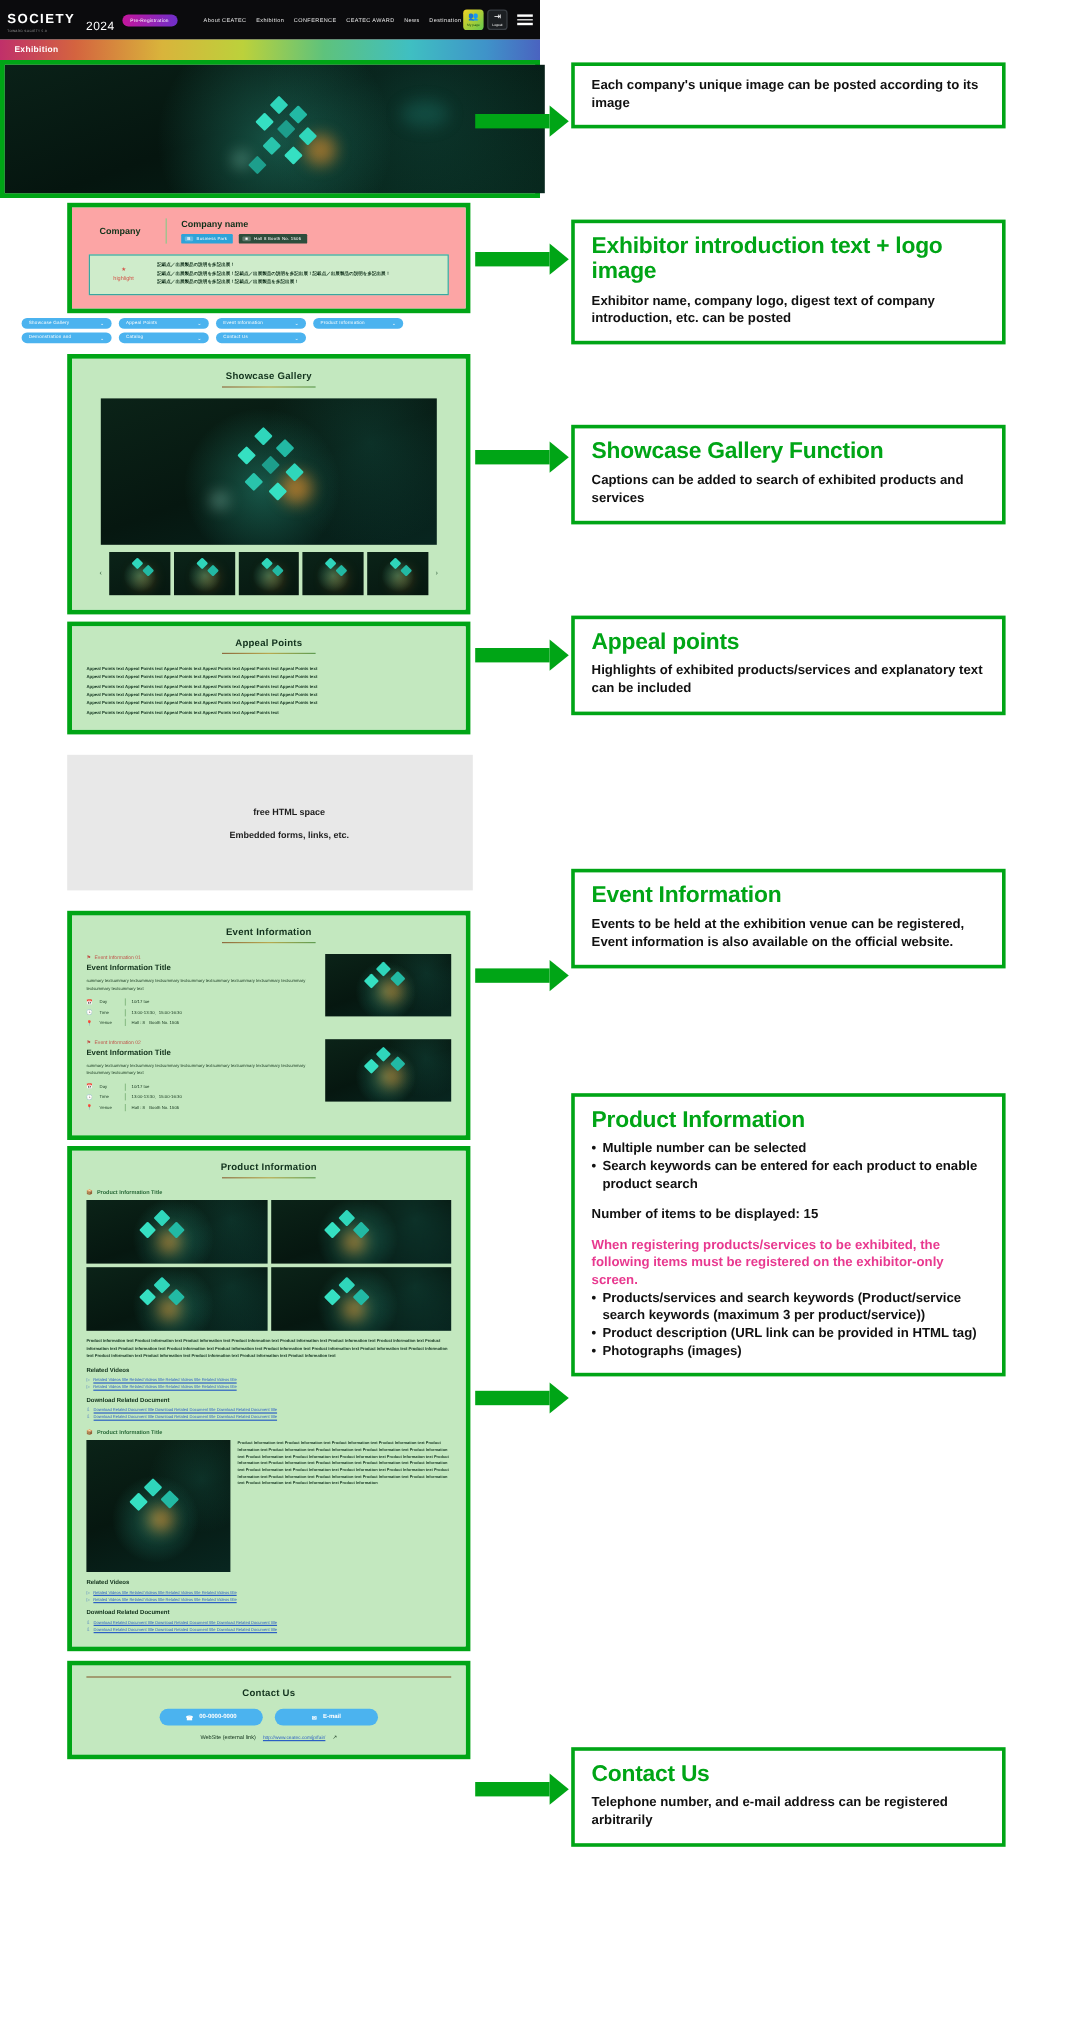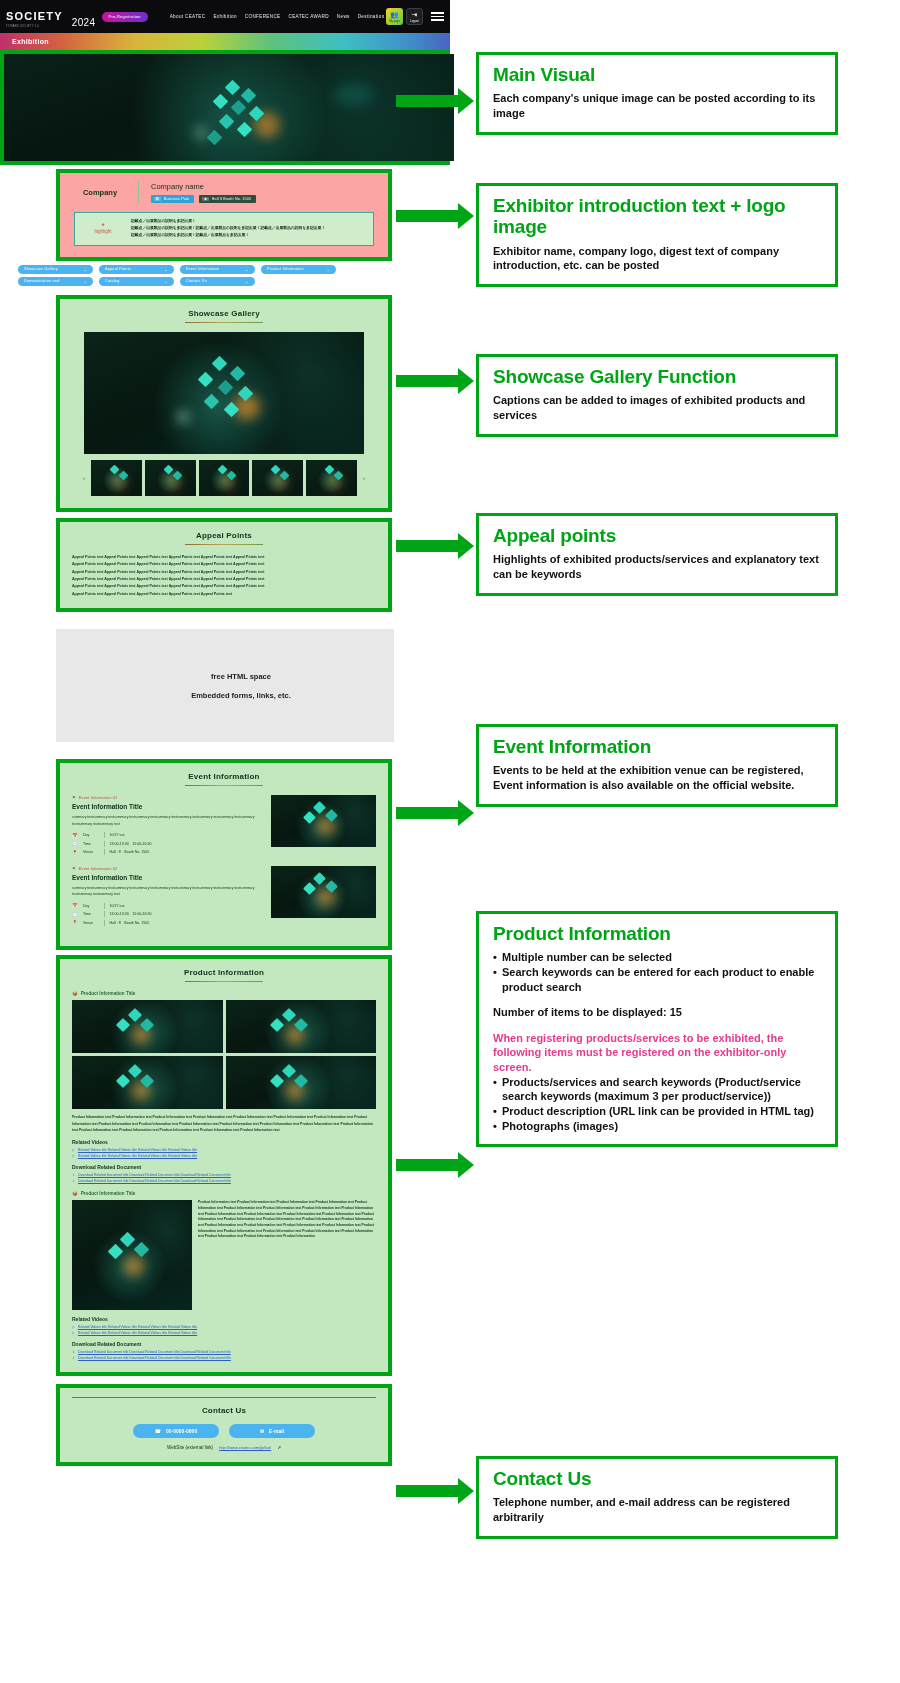--- a/index.html
+++ b/index.html
@@ -68,21 +68,21 @@
   .cube-cluster { position:absolute; }
   .cube { position:absolute; width:11px; height:11px; transform:rotate(45deg); border-radius:1px; }
 
   .blurblob { position:absolute; border-radius:50%; filter:blur(6px); }
 
   
   .company-sec { background:#fca5a5; padding:9px 14px 11px; }
   .company-row { display:flex; align-items:flex-start; gap:12px; }
   .company-label { font-size:7.5px; color:#11331a; font-weight:bold; padding-top:6px; width:52px; text-align:center;}
   .company-divider { width:1px; background:#8fc78b; align-self:stretch; }
-  .company-name { font-size:7.5px; color:#10301a; font-weight:normal; }
+  .company-name { font-size:7.5px; color:#10301a; font-weight:bold; }
   .tagrow { display:flex; gap:5px; margin-top:4px; }
   .tag {
     font-size:3.6px; color:#fff; padding:2px 5px 2px 3px; border-radius:1px;
     display:flex; align-items:center; gap:3px; letter-spacing:.2px;
   }
   .tag.blue { background:#2ea3d8; }
   .tag.dark { background:#2e4d3c; }
   .tag b { background:rgba(255,255,255,.25); padding:0 2px; border-radius:1px; }
 
   .highlight-box {
@@ -601,37 +601,36 @@
 <div class="arrow" style="left:396px;top:1152px;">
     <div class="shaft" style="width:62px;"></div>
     <div class="head"></div>
   </div>
 <div class="arrow" style="left:396px;top:1478px;">
     <div class="shaft" style="width:62px;"></div>
     <div class="head"></div>
   </div>
 
 <div class="ann" style="left:476px;top:52px;width:362px;">
-  <h2>Main Visual</h2>
   <p>Each company's unique image can be posted according to its image</p>
 </div>
 
 <div class="ann" style="left:476px;top:183px;width:362px;">
   <h2>Exhibitor introduction text + logo image</h2>
   <p>Exhibitor name, company logo, digest text of company introduction, etc. can be posted</p>
 </div>
 
 <div class="ann" style="left:476px;top:354px;width:362px;">
   <h2>Showcase Gallery Function</h2>
-  <p>Captions can be added to images of exhibited products and services</p>
+  <p>Captions can be added to search of exhibited products and services</p>
 </div>
 
 <div class="ann" style="left:476px;top:513px;width:362px;">
   <h2>Appeal points</h2>
-  <p>Highlights of exhibited products/services and explanatory text can be keywords</p>
+  <p>Highlights of exhibited products/services and explanatory text can be included</p>
 </div>
 
 <div class="ann" style="left:476px;top:724px;width:362px;">
   <h2>Event Information</h2>
   <p>Events to be held at the exhibition venue can be registered, Event information is also available on the official website.</p>
 </div>
 
 <div class="ann" style="left:476px;top:911px;width:362px;">
   <h2>Product Information</h2>
   <ul>

